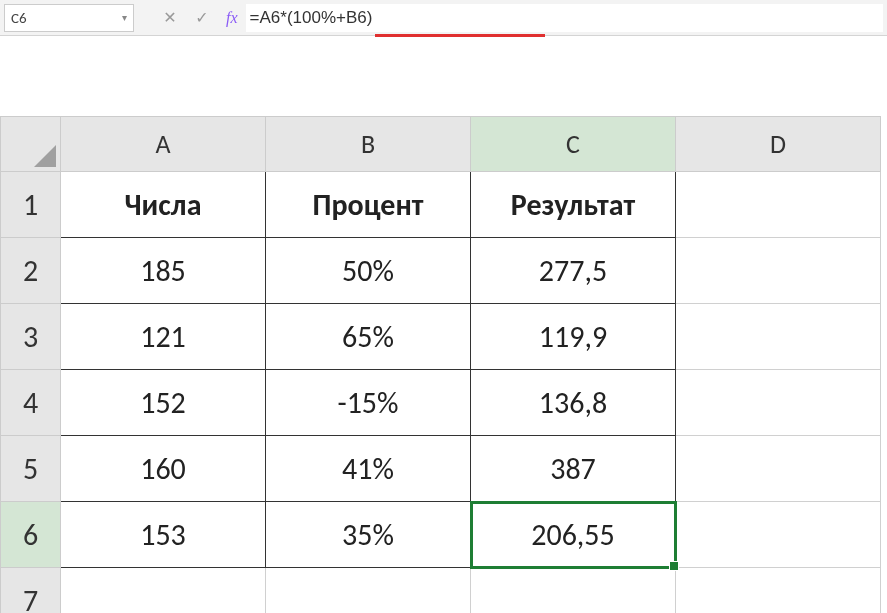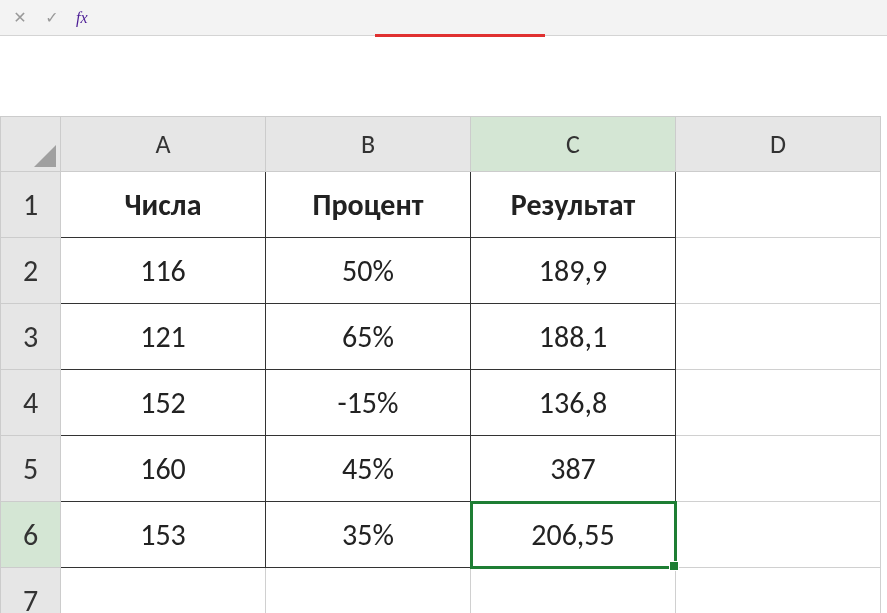--- a/index.html
+++ b/index.html
@@ -43,21 +43,21 @@
       justify-content: center;
       font-size: 16px;
       color: #999;
       margin: 0 2px;
       cursor: pointer;
     }
     .fx-label {
       font-style: italic;
       font-family: 'Times New Roman', serif;
       font-size: 16px;
-      color: #4c1d95;
+      color: #8b5cf6;
       margin: 0 8px;
     }
     .formula-input {
       flex: 1;
       height: 28px;
       background: #fff;
       border: none;
       font-size: 17px;
       color: #333;
       padding: 0 4px;
@@ -160,27 +160,32 @@
     }
     .col-A { width: 205px; }
     .col-B { width: 205px; }
     .col-C { width: 205px; }
     .col-D { width: 205px; }
   </style>
 </head>
 <body>
 
 <div class="formula-bar">
+  <div class="name-box">
+    <span>C6</span>
+    <span class="dd">▾</span>
+  </div>
   <div class="fb-btn">
     <span>✕</span>
   </div>
   <div class="fb-btn">
     <span>✓</span>
   </div>
   <span class="fx-label">fx</span>
+  <input class="formula-input" value="=A6*(100%+B6)" style="">
 </div>
 <div class="red-underline"></div>
 
 <div class="spacer"></div>
 
 <div class="grid-wrap">
 <table class="grid">
   <tbody>
         <tr>
     <th class="corner"></th>
@@ -191,43 +196,43 @@
   </tr>
   <tr>
     <th class="row-head">1</th>
     <td class="cell header-cell">Числа</td>
     <td class="cell header-cell">Процент</td>
     <td class="cell header-cell">Результат</td>
     <td class="cell no-data"></td>
   </tr>
   <tr>
     <th class="row-head">2</th>
-    <td class="cell data-cell">116</td>
+    <td class="cell data-cell">185</td>
     <td class="cell data-cell">50%</td>
-    <td class="cell data-cell">189,9</td>
+    <td class="cell data-cell">277,5</td>
     <td class="cell no-data"></td>
   </tr>
   <tr>
     <th class="row-head">3</th>
     <td class="cell data-cell">121</td>
     <td class="cell data-cell">65%</td>
-    <td class="cell data-cell">188,1</td>
+    <td class="cell data-cell">119,9</td>
     <td class="cell no-data"></td>
   </tr>
   <tr>
     <th class="row-head">4</th>
     <td class="cell data-cell">152</td>
     <td class="cell data-cell">-15%</td>
     <td class="cell data-cell">136,8</td>
     <td class="cell no-data"></td>
   </tr>
   <tr>
     <th class="row-head">5</th>
     <td class="cell data-cell">160</td>
-    <td class="cell data-cell">45%</td>
+    <td class="cell data-cell">41%</td>
     <td class="cell data-cell">387</td>
     <td class="cell no-data"></td>
   </tr>
   <tr>
     <th class="row-head active">6</th>
     <td class="cell data-cell">153</td>
     <td class="cell data-cell">35%</td>
     <td class="cell data-cell selected">206,55</td>
     <td class="cell no-data"></td>
   </tr>

